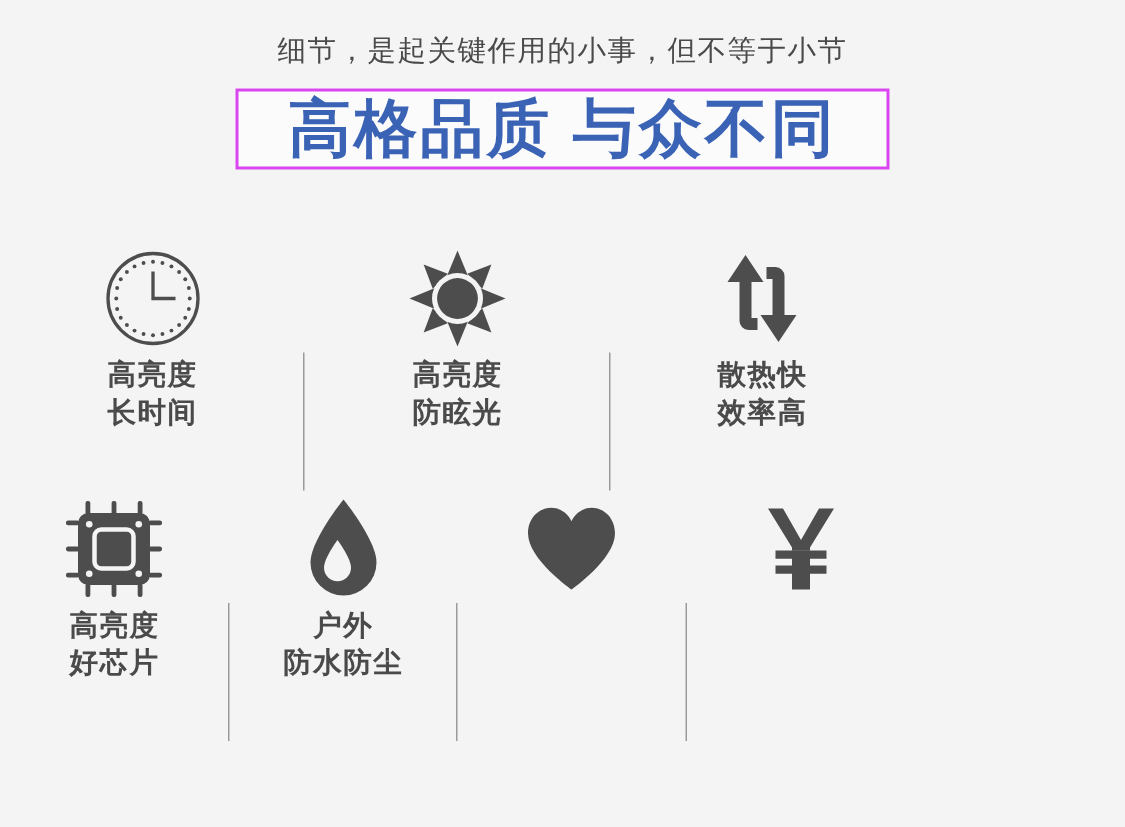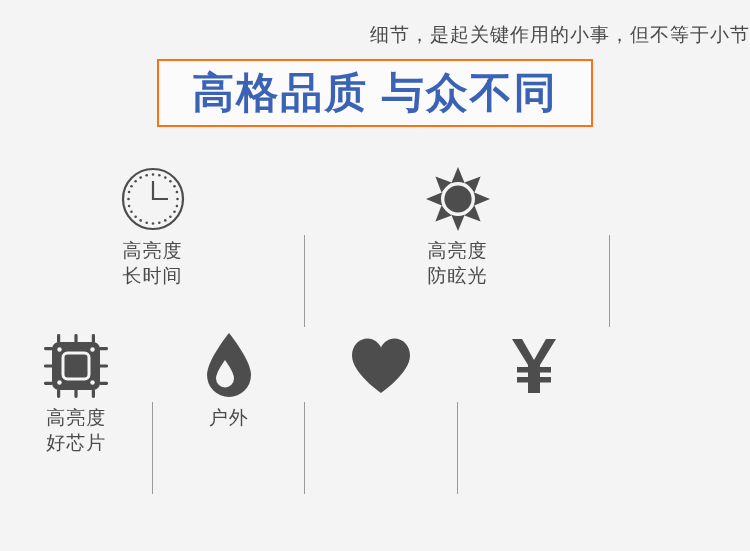--- a/index.html
+++ b/index.html
@@ -16,34 +16,34 @@
   }
 
   
   #banner {
     position: absolute;
     left: 0;
     top: 0;
     width: 750px;
   }
   #subtitle {
-    text-align: right;
+    text-align: center;
     font-size: 19px;
     line-height: 26px;
     color: #4a4a4a;
     letter-spacing: 1px;
     padding-top: 22px;
     white-space: nowrap;
   }
   #title-box {
     box-sizing: border-box;
     width: 436px;
-    height: 68px;
+    height: 54px;
     margin: 11px auto 0 auto;
-    border: 2px solid #f97316;
+    border: 2px solid #d946ef;
     background: #fbfbfb;
     display: flex;
     align-items: center;
     justify-content: center;
   }
   #title-text {
     font-size: 42px;
     font-weight: bold;
     color: #3a62b5;
     letter-spacing: 2px;
@@ -55,20 +55,21 @@
   #features {
     position: absolute;
     left: 0;
     top: 160px;
     width: 750px;
   }
   .feature-row {
     display: flex;
     width: 610px;
     height: 167px;
+    font-weight: bold;
   }
   .feature-cell {
     position: relative;
     flex: 1 1 0;
     display: flex;
     flex-direction: column;
     align-items: center;
   }
   
   .feature-cell.divided::after {
@@ -161,20 +162,33 @@
             <polygon points="10.4,55.6 16.5,39.5 26.5,49.5"></polygon>
           </g>
           <circle cx="33" cy="33" r="17" fill="#f4f4f4"></circle>
           <circle cx="33" cy="33" r="13.6" fill="#4d4d4d"></circle>
         </svg>
       </div>
       <div class="feature-label"><span>高亮度</span><br><span>防眩光</span></div>
     </div>
 
 
+    <div class="feature-cell">
+      <div class="icon-wrap">
+        <svg width="56" height="62" viewBox="0 0 56 62">
+          <g fill="#4d4d4d">
+            <path d="M13 18 L13 46 A6 6 0 0 0 19 52 L25 52 L25 44 L21 44 L21 18 Z"></path>
+            <polygon points="17,2 29,20 5,20"></polygon>
+            <path d="M43 44 L43 16 A6 6 0 0 0 37 10 L31 10 L31 18 L35 18 L35 44 Z"></path>
+            <polygon points="39,60 27,42 51,42"></polygon>
+          </g>
+        </svg>
+      </div>
+      <div class="feature-label"><span>散热快</span><br><span>效率高</span></div>
+    </div>
 
   </div>
 
   <div class="feature-row">
 
     <div class="feature-cell divided">
       <div class="icon-wrap">
         <svg width="64" height="64" viewBox="0 0 64 64">
           <g fill="#4d4d4d">
             <rect x="13" y="0" width="3.2" height="9" rx="1.4"></rect>
@@ -203,21 +217,21 @@
       <div class="feature-label"><span>高亮度</span><br><span>好芯片</span></div>
     </div>
 
     <div class="feature-cell divided">
       <div class="icon-wrap">
         <svg width="52" height="68" viewBox="0 0 52 68">
           <path d="M26 1 C26 1 4 28 4 43 A22 22 0 0 0 48 43 C48 28 26 1 26 1 Z" fill="#4d4d4d"></path>
           <path d="M22 28 C22 28 13 40 13 46.5 A9 9 0 0 0 31 46.5 C31 40 22 28 22 28 Z" fill="#f4f4f4"></path>
         </svg>
       </div>
-      <div class="feature-label"><span>户外</span><br></div>
+      <div class="feature-label"><span>户外</span><br><span>防水防尘</span></div>
     </div>
 
     <div class="feature-cell divided">
       <div class="icon-wrap">
         <svg width="62" height="58" viewBox="0 0 62 58">
           <path d="M31 56 C31 56 2 36 2 18.5 C2 8 9.8 1.5 17.5 1.5 C24 1.5 29 6 31 10.5 C33 6 38 1.5 44.5 1.5 C52.2 1.5 60 8 60 18.5 C60 36 31 56 31 56 Z" fill="#4d4d4d"></path>
         </svg>
       </div>
     </div>
 

